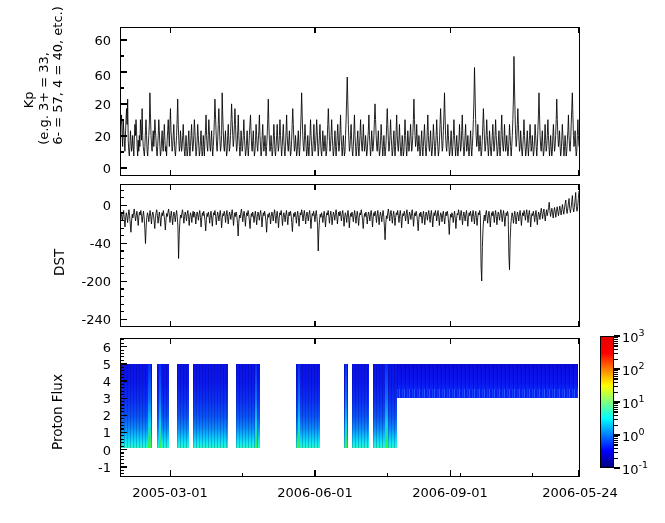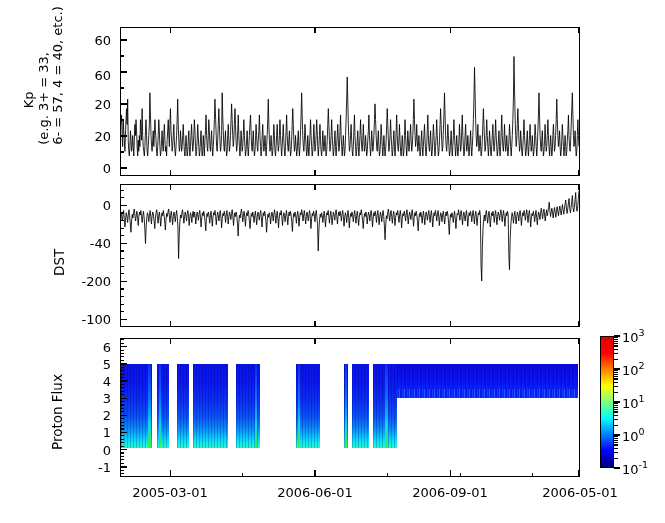--- a/index.html
+++ b/index.html
@@ -137,21 +137,21 @@
       <div class="tickmark" style="left: 120px; top: 119.425px; width: 4px; height: 1.2px;"></div>
       <div class="tickmark" style="left: 120px; top: 87.3817px; width: 4px; height: 1.2px;"></div>
       <div class="tickmark" style="left: 120px; top: 55.3387px; width: 4px; height: 1.2px;"></div>
       <div class="tickmark" style="left: 120px; top: 204.798px; width: 7px; height: 1.3px;"></div>
       <div class="ytick-label" style="top: 205.298px; right: 554px;">0</div>
       <div class="tickmark" style="left: 120px; top: 242.83px; width: 7px; height: 1.3px;"></div>
       <div class="ytick-label" style="top: 243.33px; right: 554px;">-40</div>
       <div class="tickmark" style="left: 120px; top: 280.862px; width: 7px; height: 1.3px;"></div>
       <div class="ytick-label" style="top: 281.362px; right: 554px;">-200</div>
       <div class="tickmark" style="left: 120px; top: 318.894px; width: 7px; height: 1.3px;"></div>
-      <div class="ytick-label" style="top: 319.394px; right: 554px;">-100</div>
+      <div class="ytick-label" style="top: 319.394px; right: 554px;">-240</div>
       <div class="tickmark" style="left: 120px; top: 311.287px; width: 4px; height: 1.2px;"></div>
       <div class="tickmark" style="left: 120px; top: 303.681px; width: 4px; height: 1.2px;"></div>
       <div class="tickmark" style="left: 120px; top: 296.074px; width: 4px; height: 1.2px;"></div>
       <div class="tickmark" style="left: 120px; top: 288.468px; width: 4px; height: 1.2px;"></div>
       <div class="tickmark" style="left: 120px; top: 273.255px; width: 4px; height: 1.2px;"></div>
       <div class="tickmark" style="left: 120px; top: 265.649px; width: 4px; height: 1.2px;"></div>
       <div class="tickmark" style="left: 120px; top: 258.043px; width: 4px; height: 1.2px;"></div>
       <div class="tickmark" style="left: 120px; top: 250.436px; width: 4px; height: 1.2px;"></div>
       <div class="tickmark" style="left: 120px; top: 235.223px; width: 4px; height: 1.2px;"></div>
       <div class="tickmark" style="left: 120px; top: 227.617px; width: 4px; height: 1.2px;"></div>
@@ -207,21 +207,21 @@
       <div class="tickmark" style="left: 120px; top: 349.512px; width: 4px; height: 1.1px;"></div>
       <div class="tickmark" style="left: 120px; top: 342.648px; width: 4px; height: 1.1px;"></div>
       <div class="tickmark" style="left: 120px; top: 339.216px; width: 4px; height: 1.1px;"></div>
       <div class="tickmark" style="left: 169.502px; top: 470px; width: 1.3px; height: 7px;"></div>
       <div class="xtick-label" style="left: 170.002px; top: 486px;">2005-03-01</div>
       <div class="tickmark" style="left: 314.494px; top: 470px; width: 1.3px; height: 7px;"></div>
       <div class="xtick-label" style="left: 314.994px; top: 486px;">2006-06-01</div>
       <div class="tickmark" style="left: 449.504px; top: 470px; width: 1.3px; height: 7px;"></div>
       <div class="xtick-label" style="left: 450.004px; top: 486px;">2006-09-01</div>
       <div class="tickmark" style="left: 578.2px; top: 470px; width: 1.3px; height: 7px;"></div>
-      <div class="xtick-label" style="left: 580px; top: 486px;">2006-05-01</div>
+      <div class="xtick-label" style="left: 580px; top: 486px;">2006-05-24</div>
       <div class="tickmark" style="left: 169.548px; top: 473px; width: 1.1px; height: 4px;"></div>
       <div class="tickmark" style="left: 242.044px; top: 473px; width: 1.1px; height: 4px;"></div>
       <div class="tickmark" style="left: 314.54px; top: 473px; width: 1.1px; height: 4px;"></div>
       <div class="tickmark" style="left: 387.036px; top: 473px; width: 1.1px; height: 4px;"></div>
       <div class="tickmark" style="left: 459.532px; top: 473px; width: 1.1px; height: 4px;"></div>
       <div class="tickmark" style="left: 532.028px; top: 473px; width: 1.1px; height: 4px;"></div>
       <div class="tickmark" style="left: 169.502px; top: 338px; width: 1.3px; height: 6px;"></div>
       <div class="tickmark" style="left: 314.494px; top: 338px; width: 1.3px; height: 6px;"></div>
       <div class="tickmark" style="left: 449.504px; top: 338px; width: 1.3px; height: 6px;"></div>
       <div class="tickmark" style="left: 578.2px; top: 338px; width: 1.3px; height: 6px;"></div>

